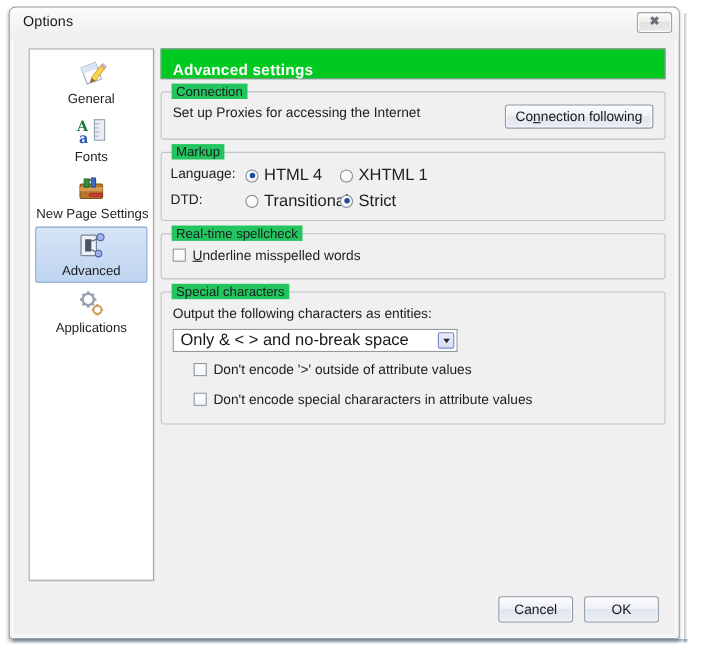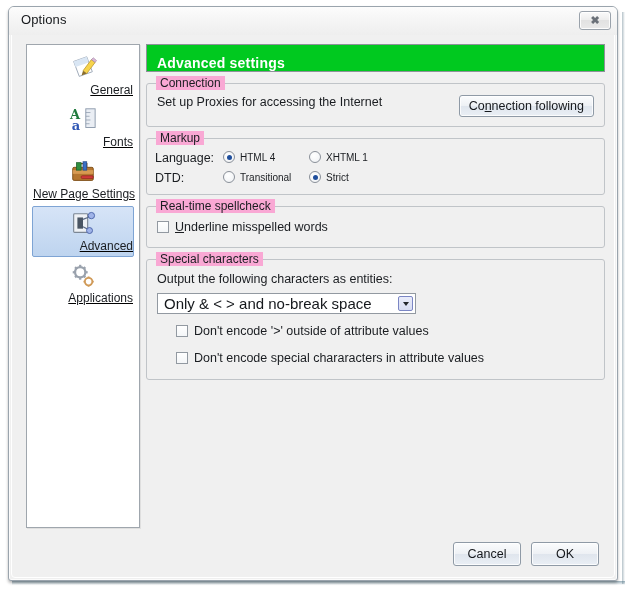--- a/index.html
+++ b/index.html
@@ -91,26 +91,25 @@
     background: #ffffff;
     border: 1px solid #9fa6ad;
     box-shadow: 1px 1px 0 rgba(0,0,0,0.07);
     box-sizing: border-box;
     padding-top: 4px;
   }
   .nav-item {
     width: 102px;
     margin: 1px auto 0 auto;
     padding: 3px 0 3px 0;
-    text-align: right;
+    text-align: center;
     border: 1px solid transparent;
     border-radius: 2px;
     cursor: pointer;
     box-sizing: border-box;
-    text-decoration: underline;
   }
   .nav-item.selected {
     background: linear-gradient(to bottom, #d6e4f7 0%, #bed4ef 100%);
     border: 1px solid #7ea4d4;
   }
   .nav-icon {
     width: 30px; height: 28px;
     margin: 0 auto;
     display: block;
   }
@@ -148,21 +147,21 @@
     position: relative;
     margin-top: 11px;
     border: 1px solid #c0c4c8;
     border-radius: 3px;
     background: transparent;
     box-sizing: border-box;
   }
   .group-title {
     position: absolute;
     left: 9px; top: -8px;
-    background: #f9a8d4;
+    background: #22c55e;
     padding: 0 4px;
     font-size: 12px;
     color: #1a1d21;
     white-space: nowrap;
   }
   .group-body {
     padding: 13px 10px 10px 10px;
   }
 
   .row { display: flex; align-items: flex-start; }
@@ -195,21 +194,21 @@
     flex: none;
   }
   .radio.on::after {
     content: "";
     position: absolute;
     left: 2.5px; top: 2.5px;
     width: 5px; height: 5px;
     border-radius: 50%;
     background: #1f4e9c;
   }
-  .radio-label { font-size: 10px; color: #1a1d21; margin-left: 5px; white-space: nowrap; }
+  .radio-label { font-size: 15px; color: #1a1d21; margin-left: 5px; white-space: nowrap; }
 
   
   .check-wrap { display: inline-flex; align-items: center; cursor: pointer; }
   .checkbox {
     width: 12px; height: 12px;
     border: 1px solid #9299a1;
     background: linear-gradient(to bottom, #ffffff 0%, #f4f6f8 100%);
     box-sizing: border-box;
     position: relative;
     flex: none;

